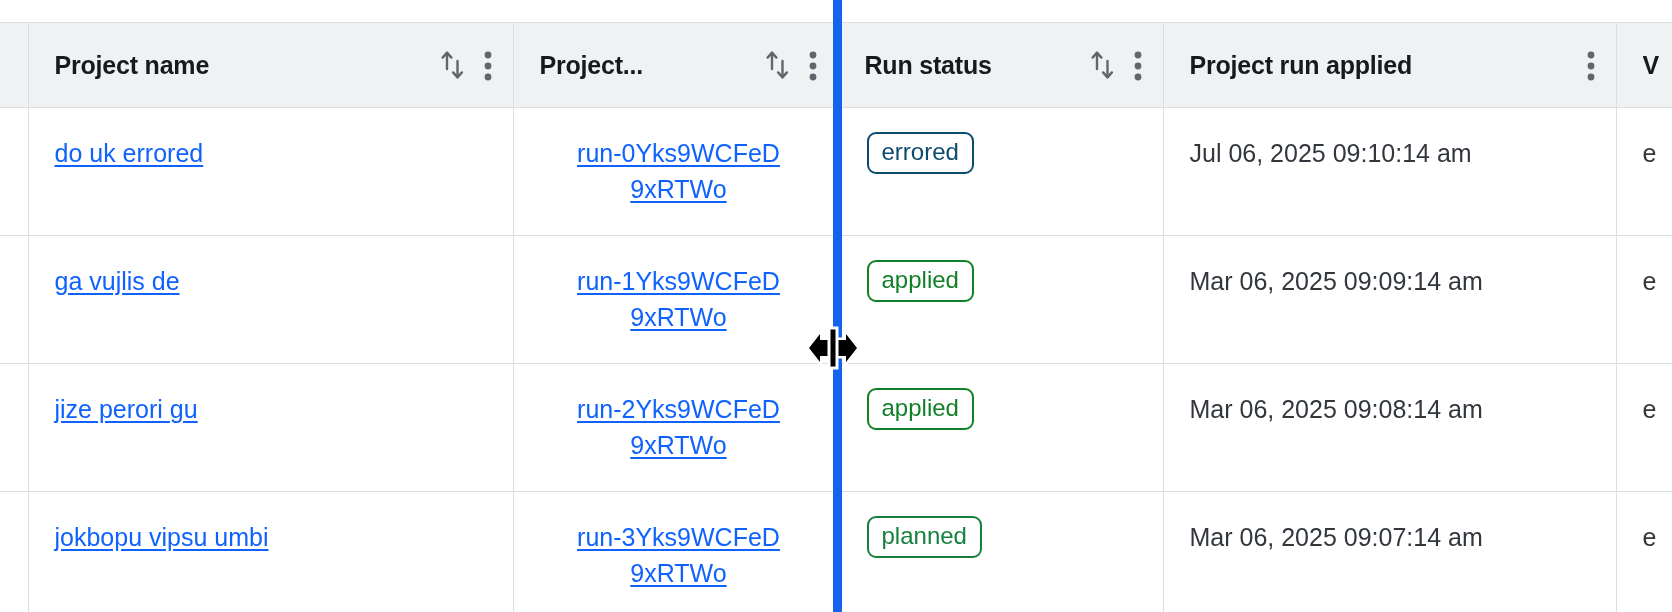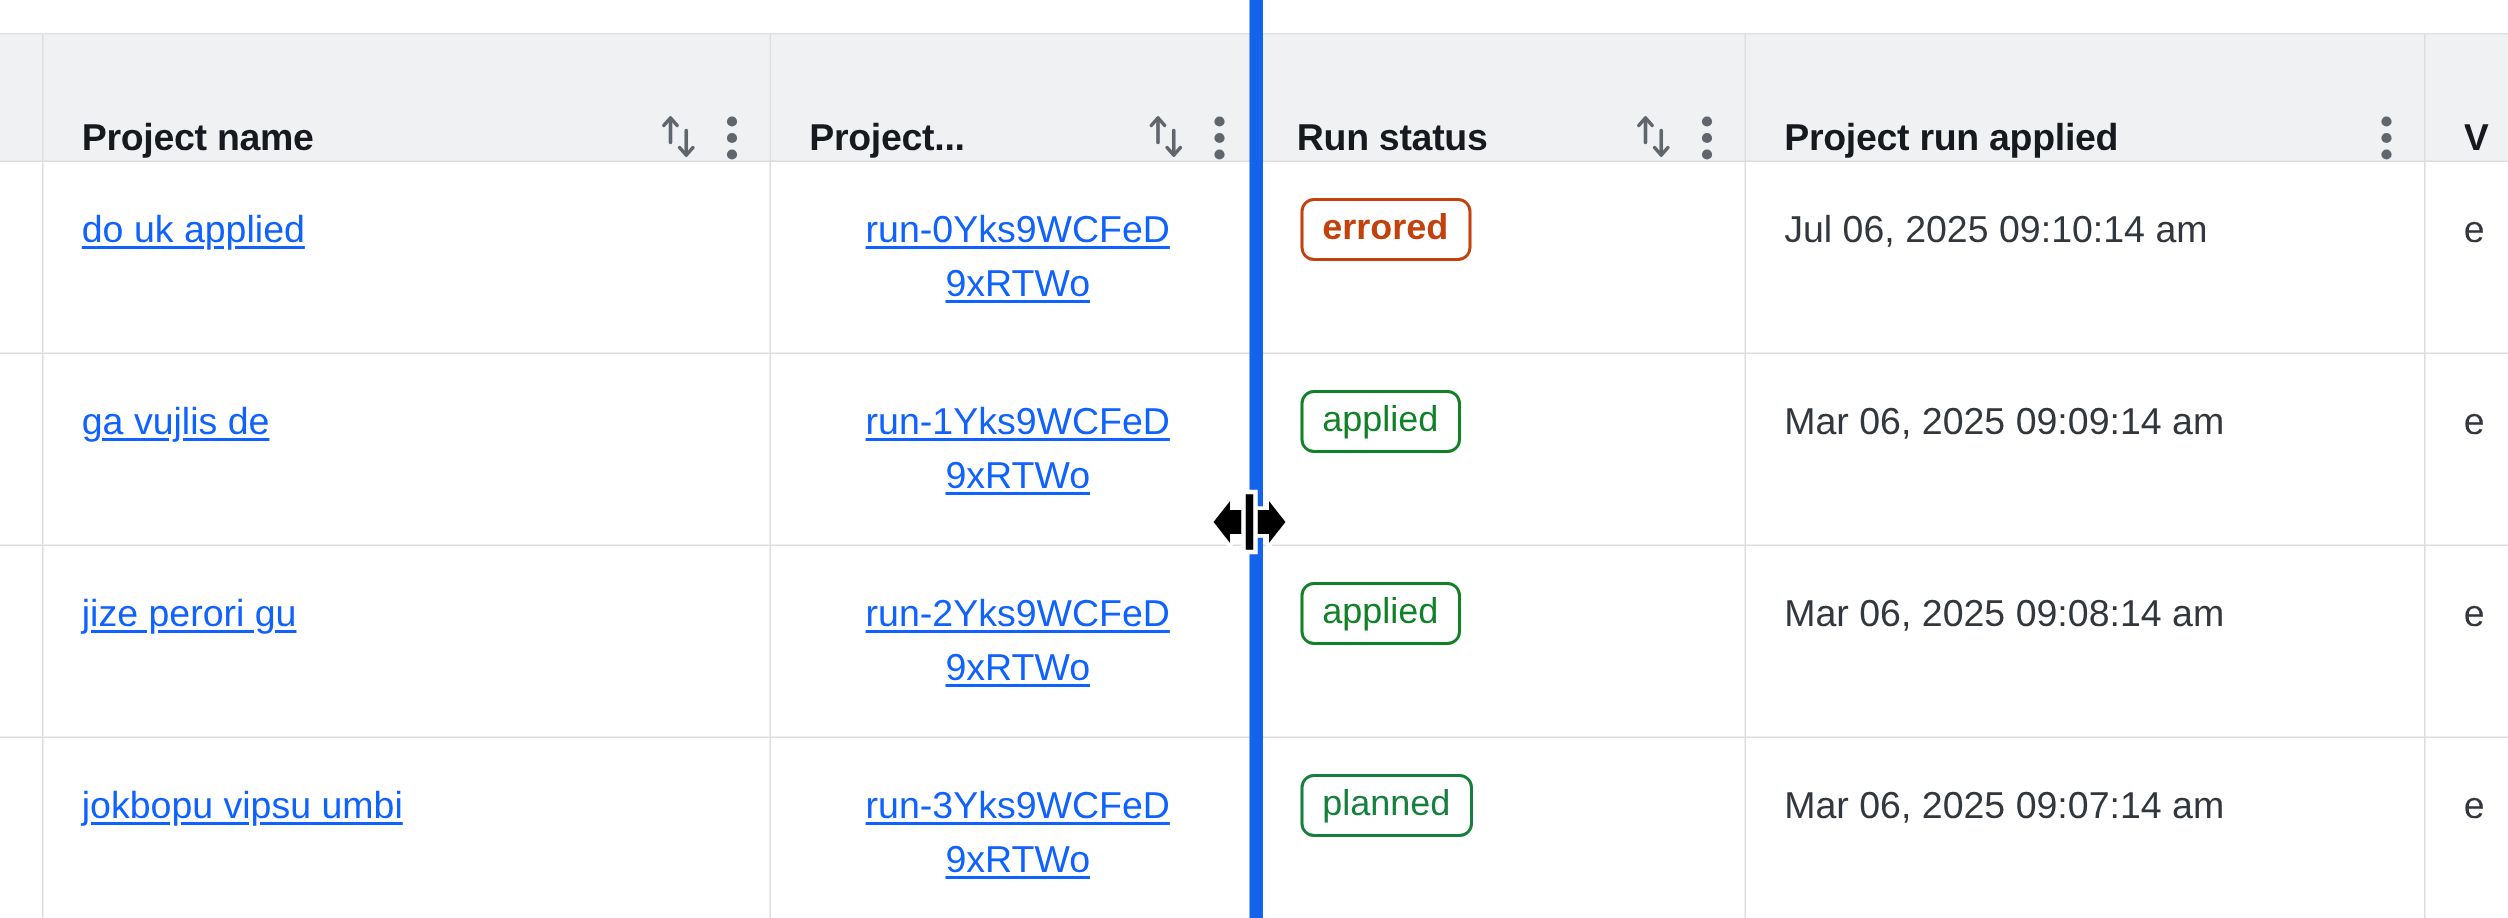--- a/index.html
+++ b/index.html
@@ -42,21 +42,21 @@
   thead th {
     background: #f0f1f3;
     border-top: 1px solid #dcdee2;
     border-bottom: 1px solid #dcdee2;
     height: 84px;
     padding: 0;
   }
 
   .th-inner {
     display: flex;
-    align-items: flex-end;
+    align-items: center;
     height: 84px;
     padding: 0 22px 0 26px;
     gap: 10px;
   }
   .th-label {
     font-size: 25px;
     font-weight: bold;
     color: #16191d;
     white-space: nowrap;
     overflow: hidden;
@@ -229,27 +229,27 @@
               <span class="th-label">V</span>
               <span class="th-actions"></span>
             </div>
           </th>
         </tr>
     </thead>
     <tbody id="table-body">
         <tr>
           <td></td>
           <td>
-            <div class="cell"><a class="link">do uk applied</a></div>
+            <div class="cell"><a class="link">do uk errored</a></div>
           </td>
           <td>
             <div class="cell run-col"><a class="link wrapped"><span>run-0Yks9WCFeD</span><br><span>9xRTWo</span></a></div>
           </td>
           <td>
-            <div class="cell status-col"><span class="badge" style="color: #c2410c; font-weight: bold;">errored</span></div>
+            <div class="cell status-col"><span class="badge" style="color: #0c4a6e;">errored</span></div>
           </td>
           <td>
             <div class="cell date-col">Jul 06, 2025 09:10:14 am</div>
           </td>
           <td>
             <div class="cell">e</div>
           </td>
         </tr>
         <tr>
           <td></td>

